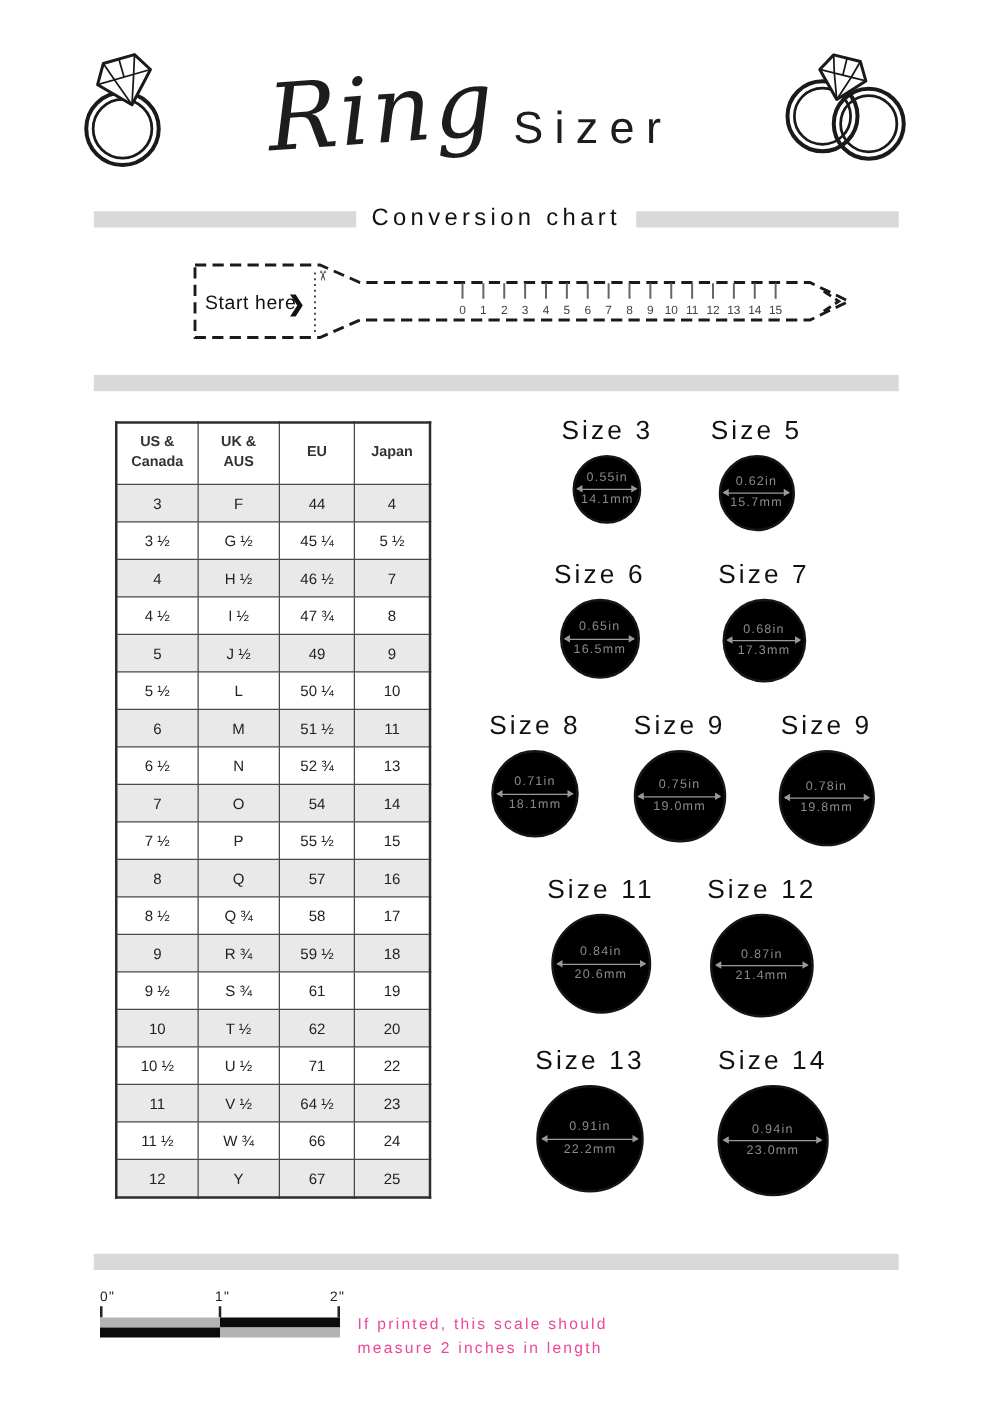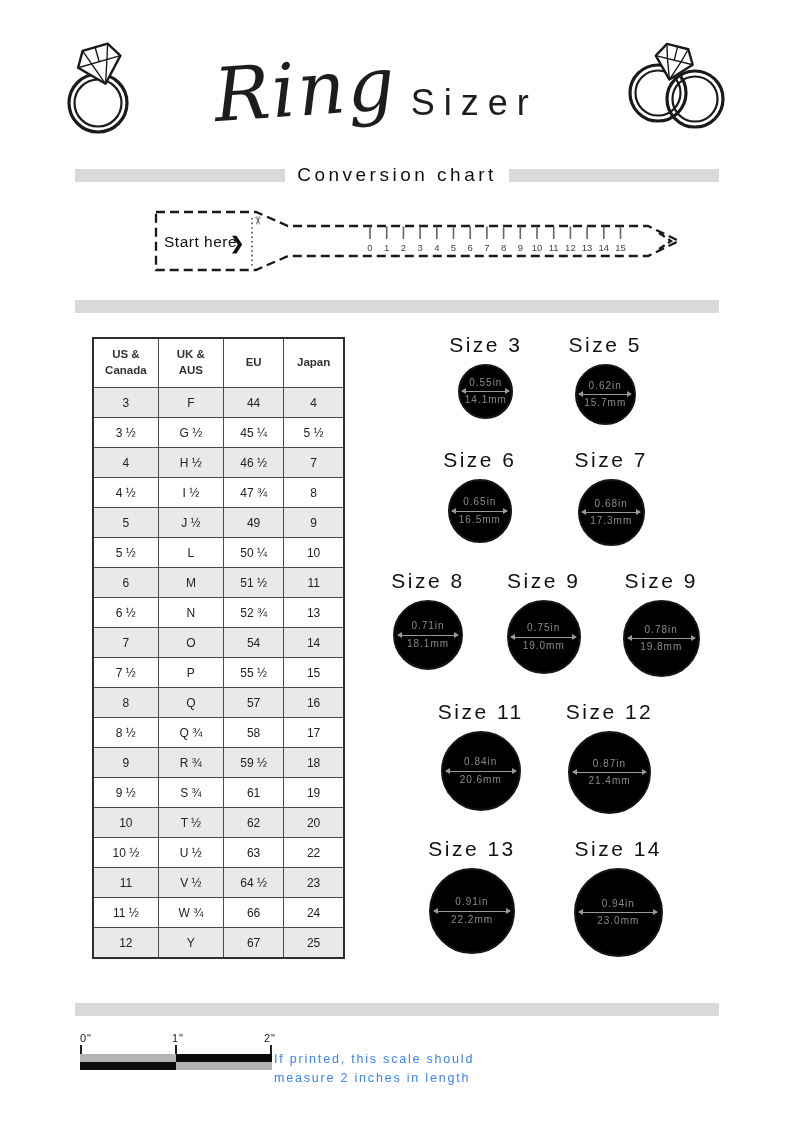--- a/index.html
+++ b/index.html
@@ -48,21 +48,21 @@
   
   .footer{position:absolute;left:80px;top:1032px;display:flex;align-items:flex-start;}
   .print-ruler{position:relative;width:194px;height:44px;flex:0 0 auto;}
   .ruler-label{position:absolute;top:0;font-size:11px;letter-spacing:1px;color:#222;}
   .ruler-tick{position:absolute;top:13px;width:1.5px;height:9px;background:#222;}
   .ruler-bars{position:absolute;top:22px;left:0;width:192px;}
   .ruler-bar-row{display:flex;height:8px;}
   .seg{width:96px;height:8px;}
   .seg.gray{background:#b3b3b3;}
   .seg.black{background:#0c0c0c;}
-  .footer-note{margin-top:18px;font-size:12.5px;letter-spacing:1.8px;color:#3b82f6;line-height:1.55;white-space:pre-line;}
+  .footer-note{margin-left:12px;margin-top:18px;font-size:12.5px;letter-spacing:1.8px;color:#ec4899;line-height:1.55;white-space:pre-line;}
 </style>
 </head>
 <body>
 
 <div class="page">
 
   <div class="header-row">
     <svg width="72" height="100" viewBox="0 0 72 100">
       <circle cx="36" cy="64" r="29" fill="none" stroke="#1a1a1a" stroke-width="3.2"></circle>
       <circle cx="36" cy="64" r="23.5" fill="none" stroke="#1a1a1a" stroke-width="2.2"></circle>
@@ -245,21 +245,21 @@
           </tr>
           <tr class="alt">
             <td class="cell">10</td>
             <td class="cell">T ½</td>
             <td class="cell">62</td>
             <td class="cell">20</td>
           </tr>
           <tr>
             <td class="cell">10 ½</td>
             <td class="cell">U ½</td>
-            <td class="cell">63</td>
+            <td class="cell">71</td>
             <td class="cell">22</td>
           </tr>
           <tr class="alt">
             <td class="cell">11</td>
             <td class="cell">V ½</td>
             <td class="cell">64 ½</td>
             <td class="cell">23</td>
           </tr>
           <tr>
             <td class="cell">11 ½</td>

